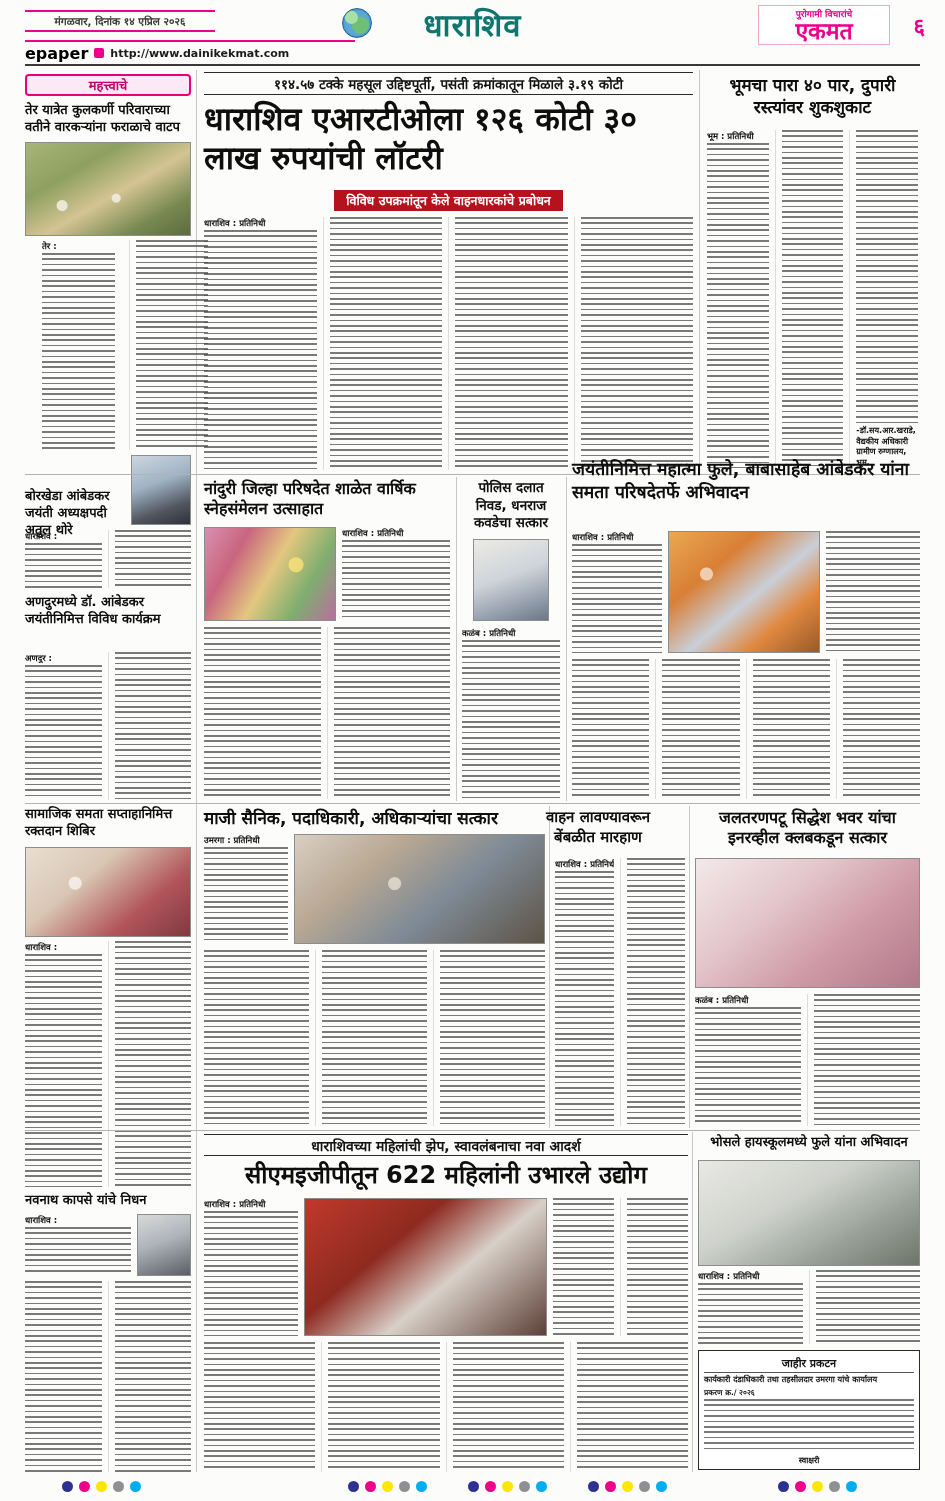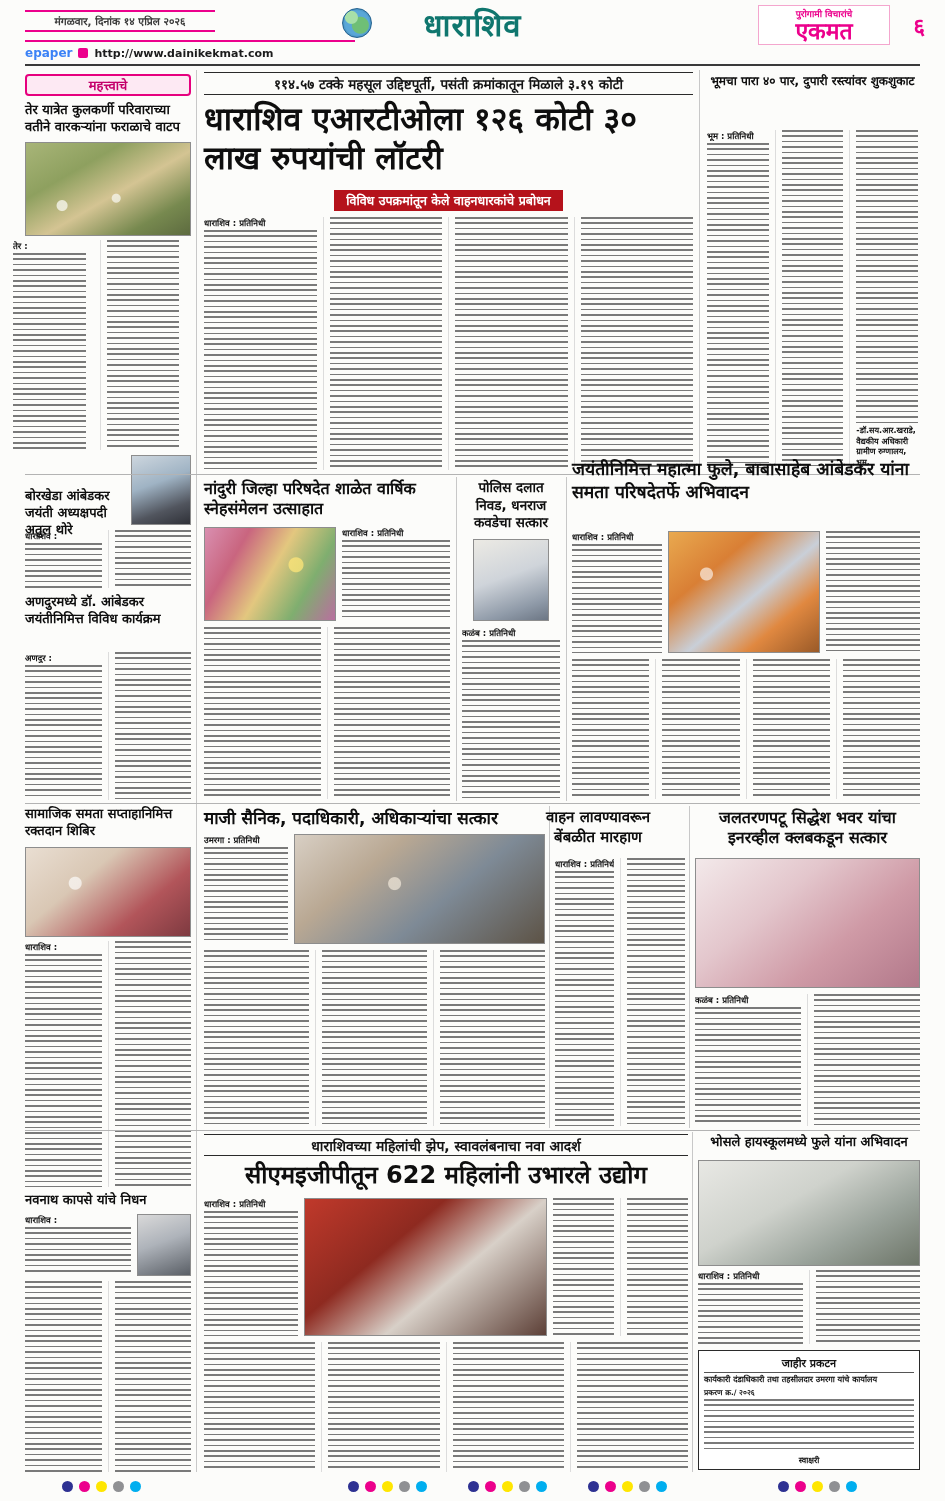--- a/index.html
+++ b/index.html
@@ -26,30 +26,30 @@
   .globe{width:30px;height:30px;border-radius:50%;
          background:radial-gradient(circle at 30% 30%,#a8e0a8 0 6px,transparent 7px),
                     radial-gradient(circle at 62% 58%,#6fbf76 0 8px,transparent 9px),
                     radial-gradient(circle at 50% 50%,#5aa7d8 0 60%,#23628f 100%);
          border:1px solid #23628f;}
   .brandbox{border:1px solid #f4a6ce;text-align:center;padding:1px 4px;background:#fff;}
   .brand-tag{font-size:9px;font-weight:700;color:#ec008c;}
   .brand-name{font-size:23px;font-weight:800;color:#ec008c;line-height:1;}
   .pagenum{font-size:22px;font-weight:800;color:#ec008c;}
   .epaper{border-top:2px solid #ec008c;display:flex;align-items:center;gap:6px;font-size:11px;padding-top:2px;}
-  .ep-label{color:#3b82f6;font-weight:800;font-size:12px;}
+  .ep-label{color:#000000;font-weight:800;font-size:16px;}
   .ep-icon{width:10px;height:10px;background:#ec008c;display:inline-block;border-radius:2px;}
   .ep-url{color:#1c1c1c;font-weight:700;text-decoration:none;}
   
   .kicker{border-top:1.5px solid #2a2a2a;border-bottom:1.5px solid #2a2a2a;display:flex;align-items:center;
           justify-content:center;font-size:13.5px;font-weight:700;}
   .h-lead{font-size:32px;line-height:1.22;}
   .subhead-wrap{display:flex;justify-content:center;}
   .subhead{background:#b5121b;color:#fff;font-size:12.5px;font-weight:700;padding:2px 12px;}
-  .h-weather{font-size:12px;line-height:1.3;text-align:center;}
+  .h-weather{font-size:17px;line-height:1.3;text-align:center;}
   .h-m{font-size:16px;line-height:1.28;}
   .h-m2{font-size:17.5px;line-height:1.3;}
   .h-s{font-size:13px;line-height:1.32;}
   .h-xs{font-size:13.5px;line-height:1.3;}
   .h-band{font-size:17px;line-height:1.25;}
   .kicker2{border-top:1.5px solid #2a2a2a;border-bottom:1.5px solid #2a2a2a;display:flex;align-items:center;
            justify-content:center;font-size:14px;font-weight:700;}
   .h-cmegp{font-size:24px;line-height:1.2;}
   .secbox{border:2px solid #e6007e;color:#c4006a;background:#fde9f3;font-weight:800;font-size:13px;
           display:flex;align-items:center;justify-content:center;border-radius:4px;}
@@ -101,21 +101,21 @@
     <a href="#" class="ep-url">http://www.dainikekmat.com</a>
   </div>
   <div class="abs hr" style="top:64px;height:2px;background:#3a3a3a;"></div>
 
   <div class="vr" style="left:196px;top:70px;height:1402px;"></div>
 
   <div class="abs secbox" style="left:25px;top:74px;width:166px;height:22px;">महत्त्वाचे</div>
 
   <div class="abs hl h-s" style="left:25px;top:101px;width:166px;">तेर यात्रेत कुलकर्णी परिवाराच्या वतीने वारकऱ्यांना फराळाचे वाटप</div>
   <div class="photo p-kulkarni" style="left:25px;top:142px;width:166px;height:94px;"></div>
-  <div class="abs cols" style="left:13px;top:240px;width:166px;height:210px;gap:8px;">
+  <div class="abs cols" style="left:42px;top:240px;width:166px;height:210px;gap:8px;">
     <div class="c">
         <div class="byline">तेर :</div>
         <div class="tx"></div>
       </div>
     <div class="c">
         <div class="tx"></div>
       </div>
   </div>
 
   <div class="abs hl h-s" style="left:25px;top:451px;width:102px;margin-top:36px;">बोरखेडा आंबेडकर जयंती अध्यक्षपदी अतुल थोरे</div>

